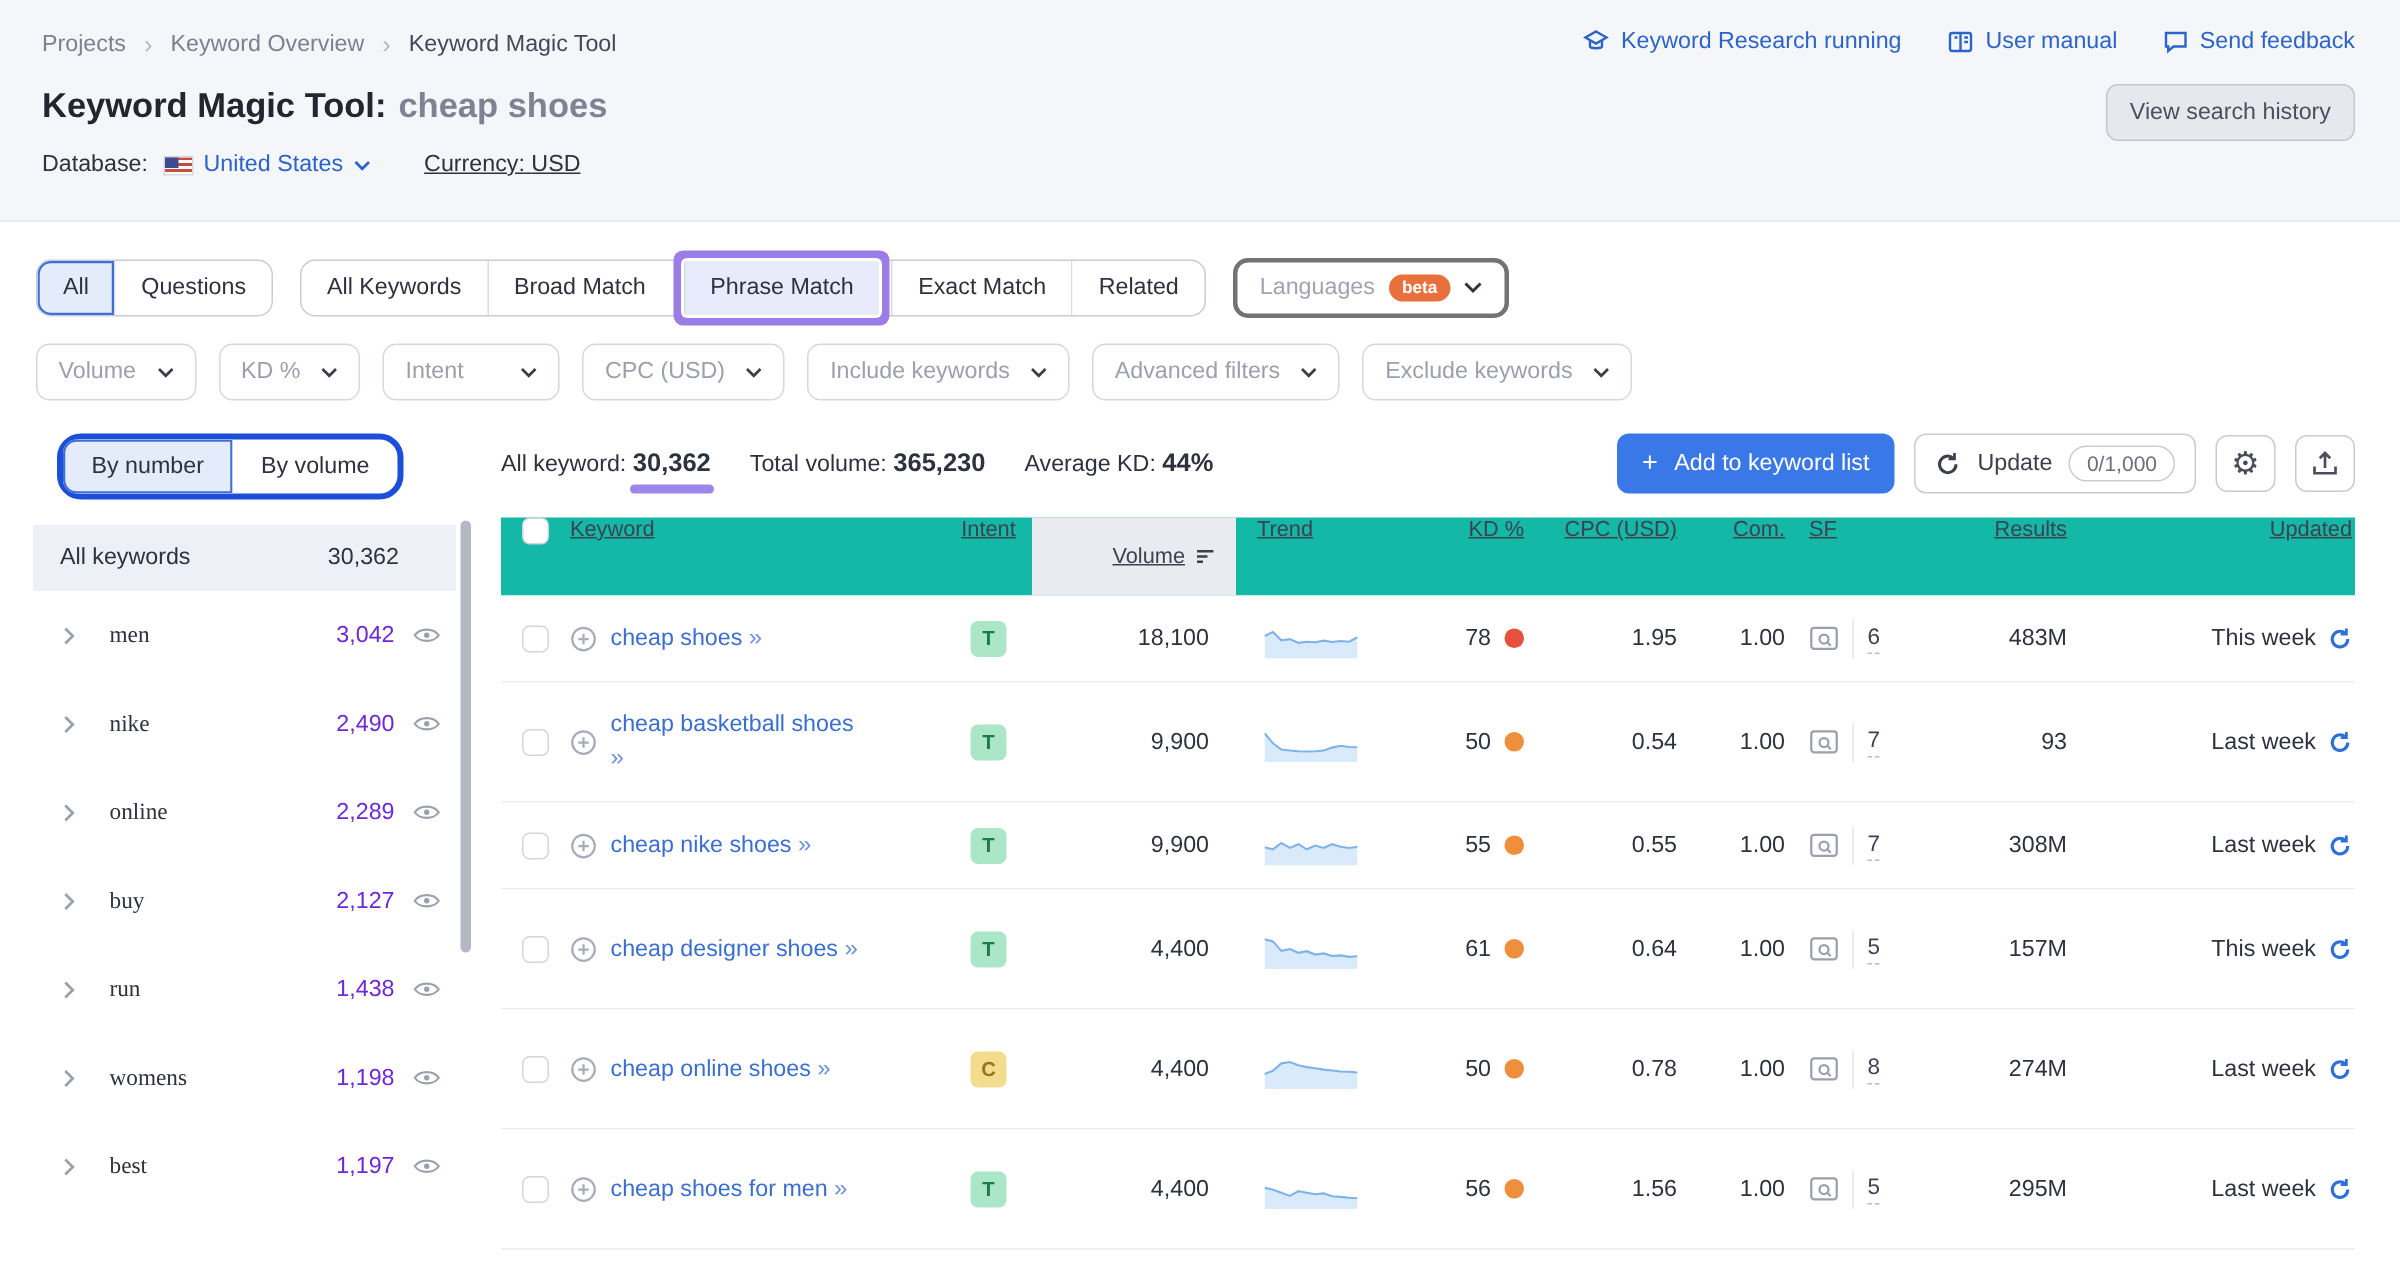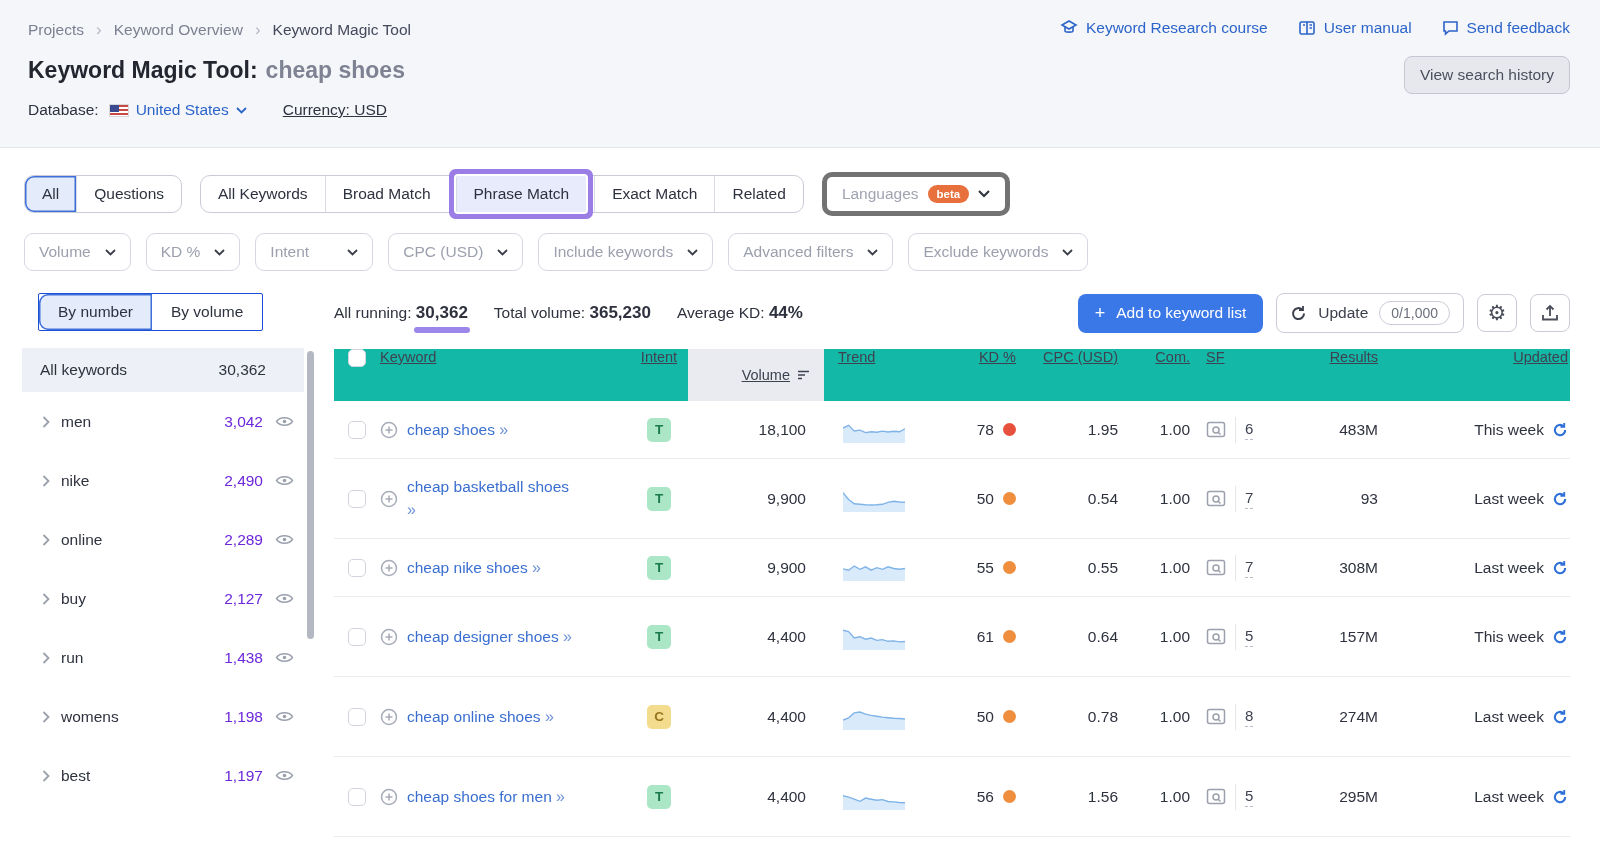--- a/index.html
+++ b/index.html
@@ -31,41 +31,41 @@
   .currency { margin-left:36px;text-decoration:underline; }
 
   
   .tabs-row { display:flex; align-items:center; gap:18px; margin:24px 0 0 24px; }
   .seg { display:flex; border:1px solid #c9ccd6; border-radius:10px; background:#fff; }
   .seg-item { padding:9px 17px; font-size:15.5px; color:#2e323e; border-left:1px solid #d8dbe3; cursor:pointer; white-space:nowrap; }
   .seg-item:first-child { border-left:none; border-radius:9px 0 0 9px; }
   .seg-item:last-child { border-radius:0 9px 9px 0; }
   .seg-item.sel { background:#e4ecfb; box-shadow:inset 0 0 0 1.5px #3e6fd9; }
   .seg-item.hl { background:#e7ebfb; box-shadow:0 0 0 2px #ffffff, 0 0 0 7px #9b7de6; border-radius:2px; margin:0 8px; position:relative; z-index:2; }
-  .lang-pill { display:flex; align-items:center; gap:9px; border:5px solid #737373; border-radius:10px; padding:8px 15px; cursor:pointer; }
+  .lang-pill { display:flex; align-items:center; gap:9px; border:3px solid #737373; border-radius:10px; padding:8px 15px; cursor:pointer; }
   .lang-label { color:#a0a4b0; font-size:15.5px; }
   .beta-badge { background:#e8703d; color:#fff; border-radius:10px; font-size:11.5px; font-weight:bold; padding:3px 9px; }
 
   
   .filters-row { display:flex; gap:15px; margin:17px 0 0 24px; }
   .fpill { display:flex; align-items:center; justify-content:space-between; gap:14px; border:1px solid #d5d8e1; border-radius:9px; padding:9px 14px; font-size:15.5px; color:#9ca0ad; cursor:pointer; white-space:nowrap; }
   .fpill.wide { min-width:118px; }
 
   
   .content { display:flex; margin-top:22px; }
 
   
   .sidebar { width:282px; margin-left:22px; position:relative; flex-shrink:0; }
-  .sb-toggle { display:flex; border:1px solid #1d4ed8; border-radius:2px; background:#fff; width:fit-content; margin-left:16px; }
+  .sb-toggle { display:flex; border:4px solid #1d4ed8; border-radius:16px; background:#fff; width:fit-content; margin-left:16px; }
   .sb-seg { padding:9px 19px; font-size:15.5px; cursor:pointer; }
   .sb-seg.sel { background:#e4ecfb; box-shadow:inset 0 0 0 1.5px #3e6fd9; border-radius:9px 0 0 9px; }
   .sb-list { margin-top:17px; }
   .sb-all { display:flex; justify-content:space-between; align-items:center; background:#edf0f6; padding:13px 38px 13px 18px; font-size:15.5px; color:#2e323e; cursor:pointer; }
   .sb-item { display:flex; align-items:center; height:59px; padding:0 10px 0 20px; font-size:15.5px; cursor:pointer; }
-  .sb-item .label { margin-left:11px; flex:1; }
+  .sb-item .label { margin-left:23px; flex:1;font-family:Liberation Serif, serif; }
   .sb-item .count { margin-right:12px; color:#6d28d9; }
   .sb-scrollbar { position:absolute; right:-10px; top:58px; width:7px; height:288px; border-radius:4px; background:#b4b8c2; }
 
   
   .main { flex:1; margin:0 30px 0 30px; min-width:0; }
   .stats-row { display:flex; align-items:center; font-size:15.5px; }
   .stat { margin-right:26px; color:#2e323e; }
   .stat b { font-size:17px; }
   .anno-underline { position:relative; display:inline-block; }
   .anno-underline::after { content:""; position:absolute; left:-2px; right:-2px; bottom:-10px; height:6px; background:#9d86ea; border-radius:3px; }
@@ -121,21 +121,21 @@
     <span class="sep"></span>
     <span class="crumb last">Keyword Magic Tool</span>
   </div>
 
   <div class="top-links">
     <span class="top-link">
       <svg width="18" height="18" viewBox="0 0 18 18" fill="none" stroke="#2c64c9" stroke-width="1.6">
           <path d="M9 2 L16 6 L9 10 L2 6 Z"></path>
           <path d="M5 8 v4 c0 1.5 8 1.5 8 0 v-4"></path>
         </svg>
-      <span>Keyword Research course</span>
+      <span>Keyword Research running</span>
     </span>
     <span class="top-link">
       <svg width="18" height="16" viewBox="0 0 18 16" fill="none" stroke="#2c64c9" stroke-width="1.6">
           <rect x="2" y="2" width="14" height="12" rx="1.5"></rect>
           <path d="M9 2 v12 M5 5 h2 M11.5 5 h2.5 M11.5 8 h2.5"></path>
         </svg>
       <span>User manual</span>
     </span>
     <span class="top-link">
       <svg width="17" height="16" viewBox="0 0 17 16" fill="none" stroke="#2c64c9" stroke-width="1.6">
@@ -319,21 +319,21 @@
             <path d="M1.5 6.5 C5 1.5 14 1.5 17.5 6.5 C14 11.5 5 11.5 1.5 6.5 Z"></path>
             <circle cx="9.5" cy="6.5" r="1.8" fill="#9aa0ac" stroke="none"></circle>
           </svg>
       </div>
     </div>
     <div class="sb-scrollbar"></div>
   </div>
 
   <div class="main">
     <div class="stats-row">
-      <span class="stat"><span>All running:</span> <b class="anno-underline">30,362</b></span>
+      <span class="stat"><span>All keyword:</span> <b class="anno-underline">30,362</b></span>
       <span class="stat"><span>Total volume:</span> <b>365,230</b></span>
       <span class="stat"><span>Average KD:</span> <b>44%</b></span>
       <div class="stats-actions">
         <button class="btn-blue">
             <span class="plus"></span>
             <span>Add to keyword list</span>
           </button>
         <button class="btn-update">
           <svg width="17" height="17" viewBox="0 0 17 17" fill="none" stroke="#3c404c" stroke-width="2">
               <path d="M14 8.5 a5.5 5.5 0 1 1 -1.8 -4"></path>

